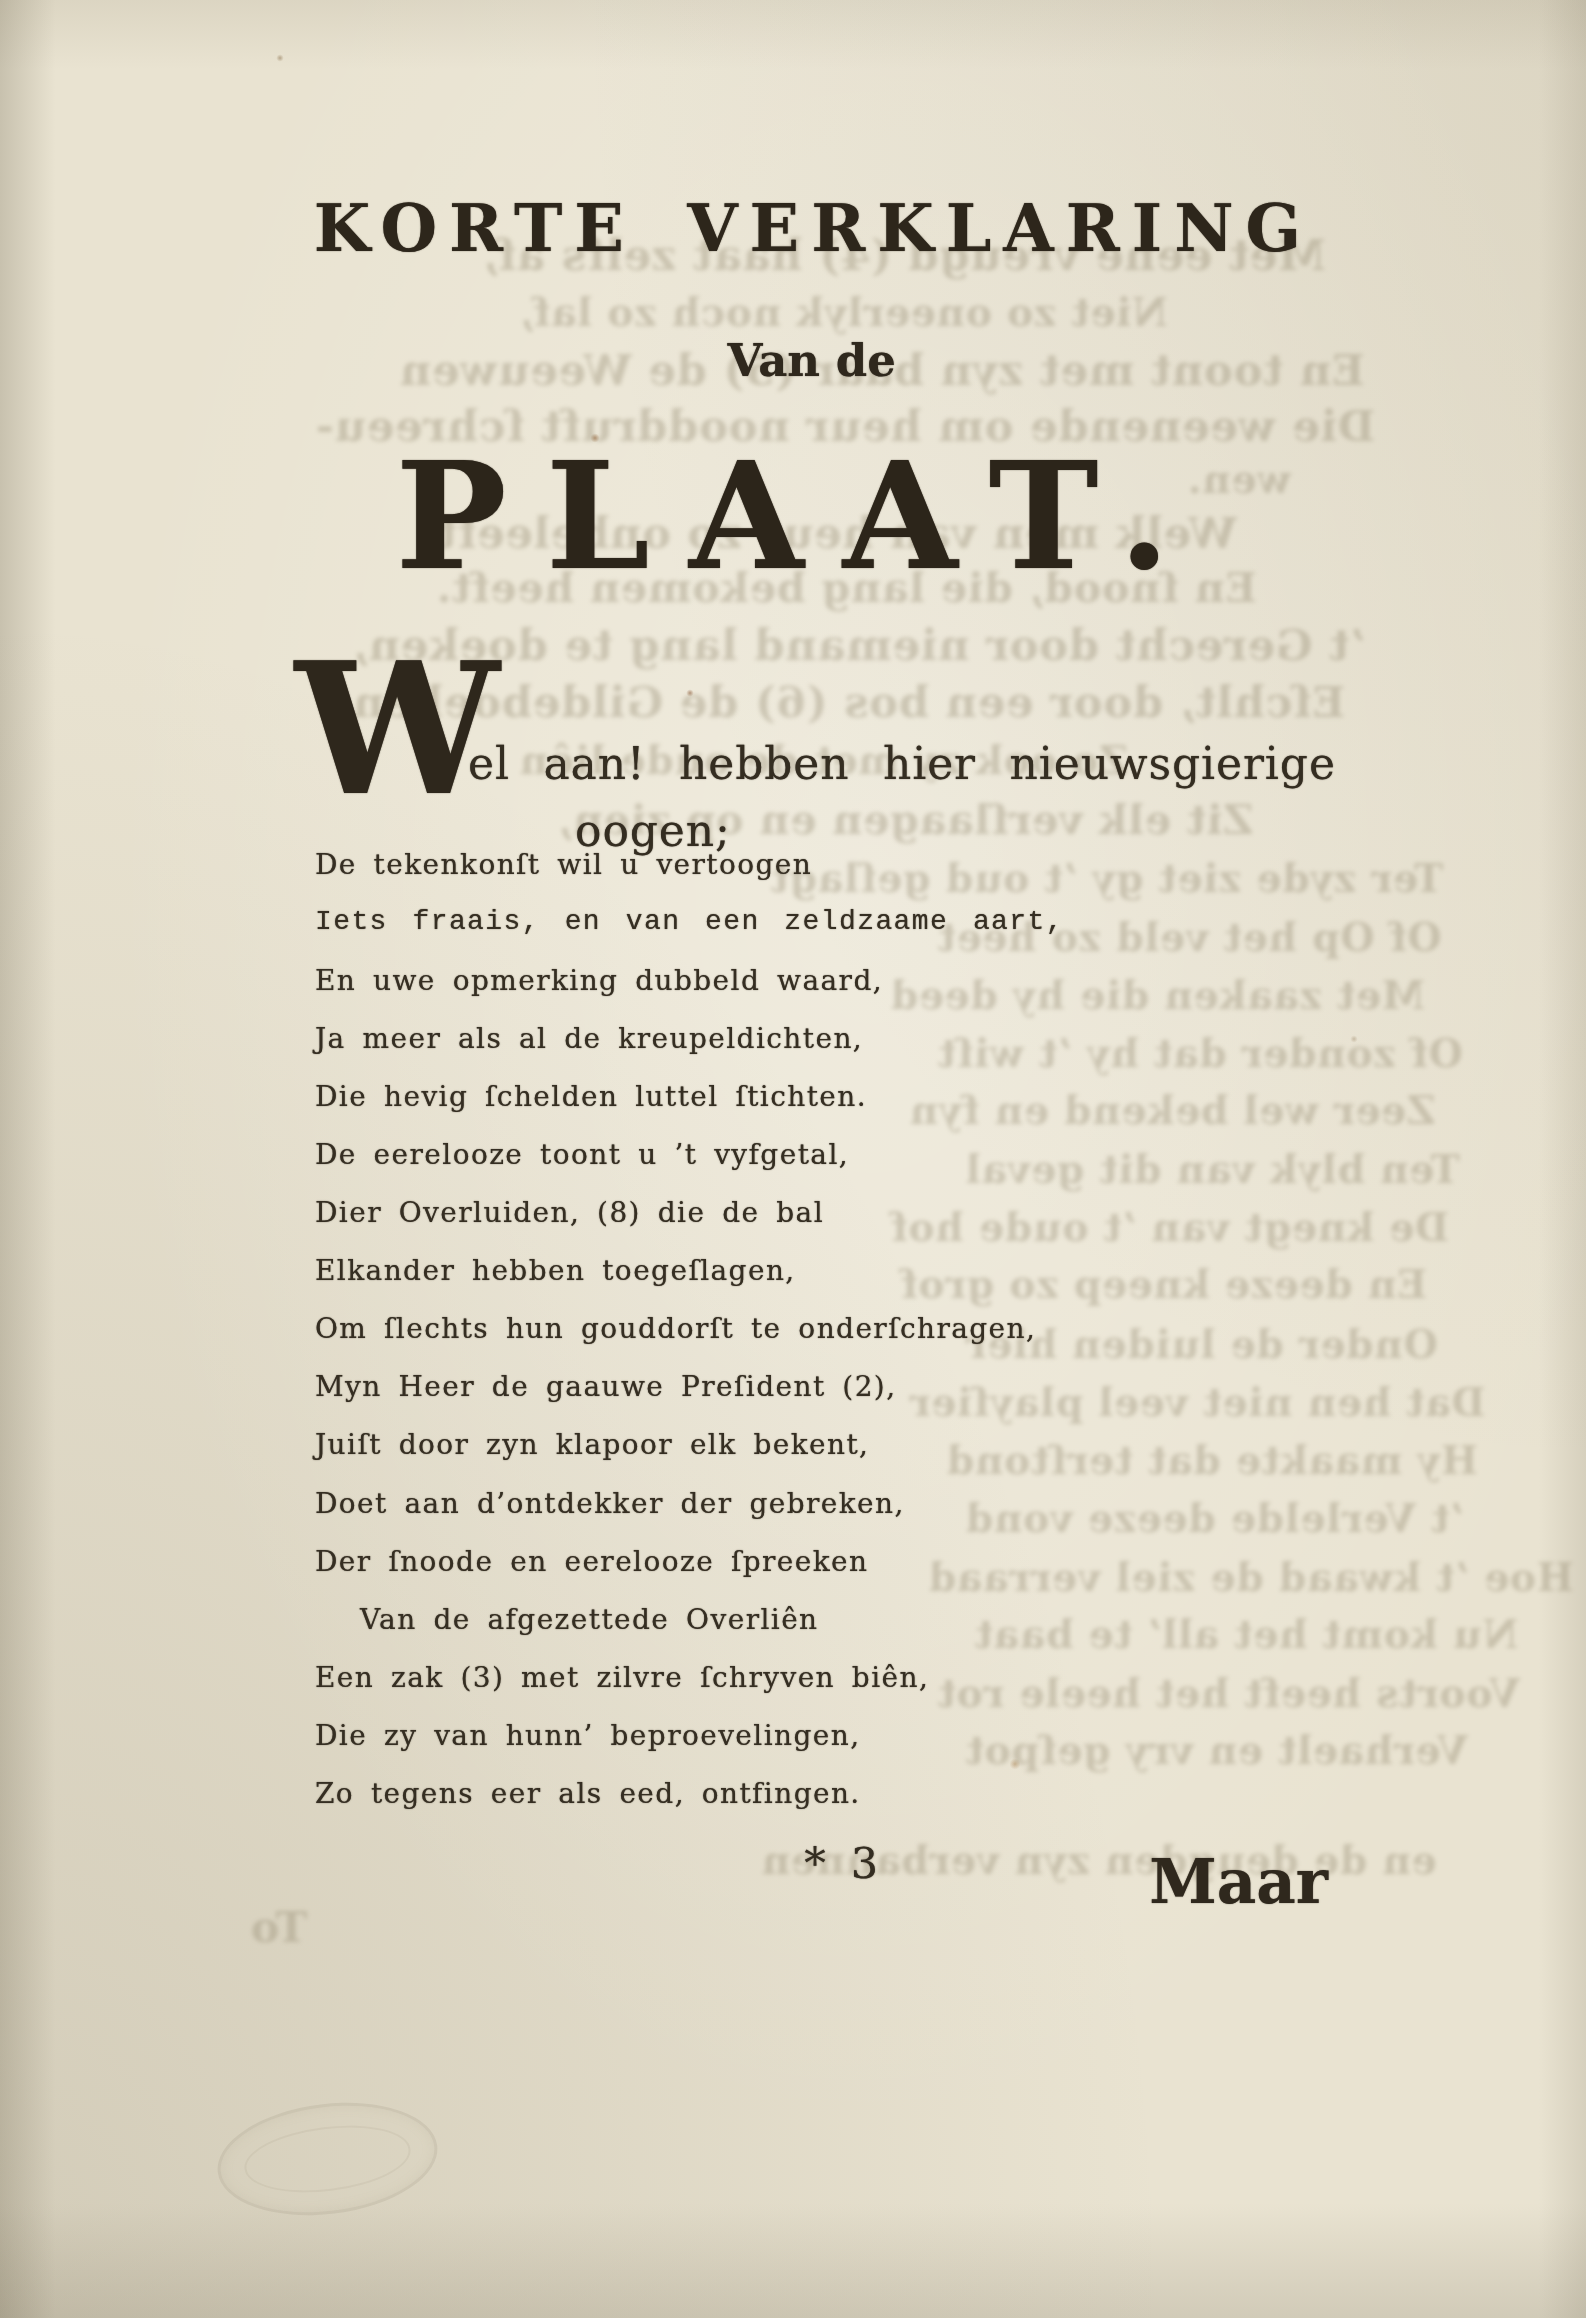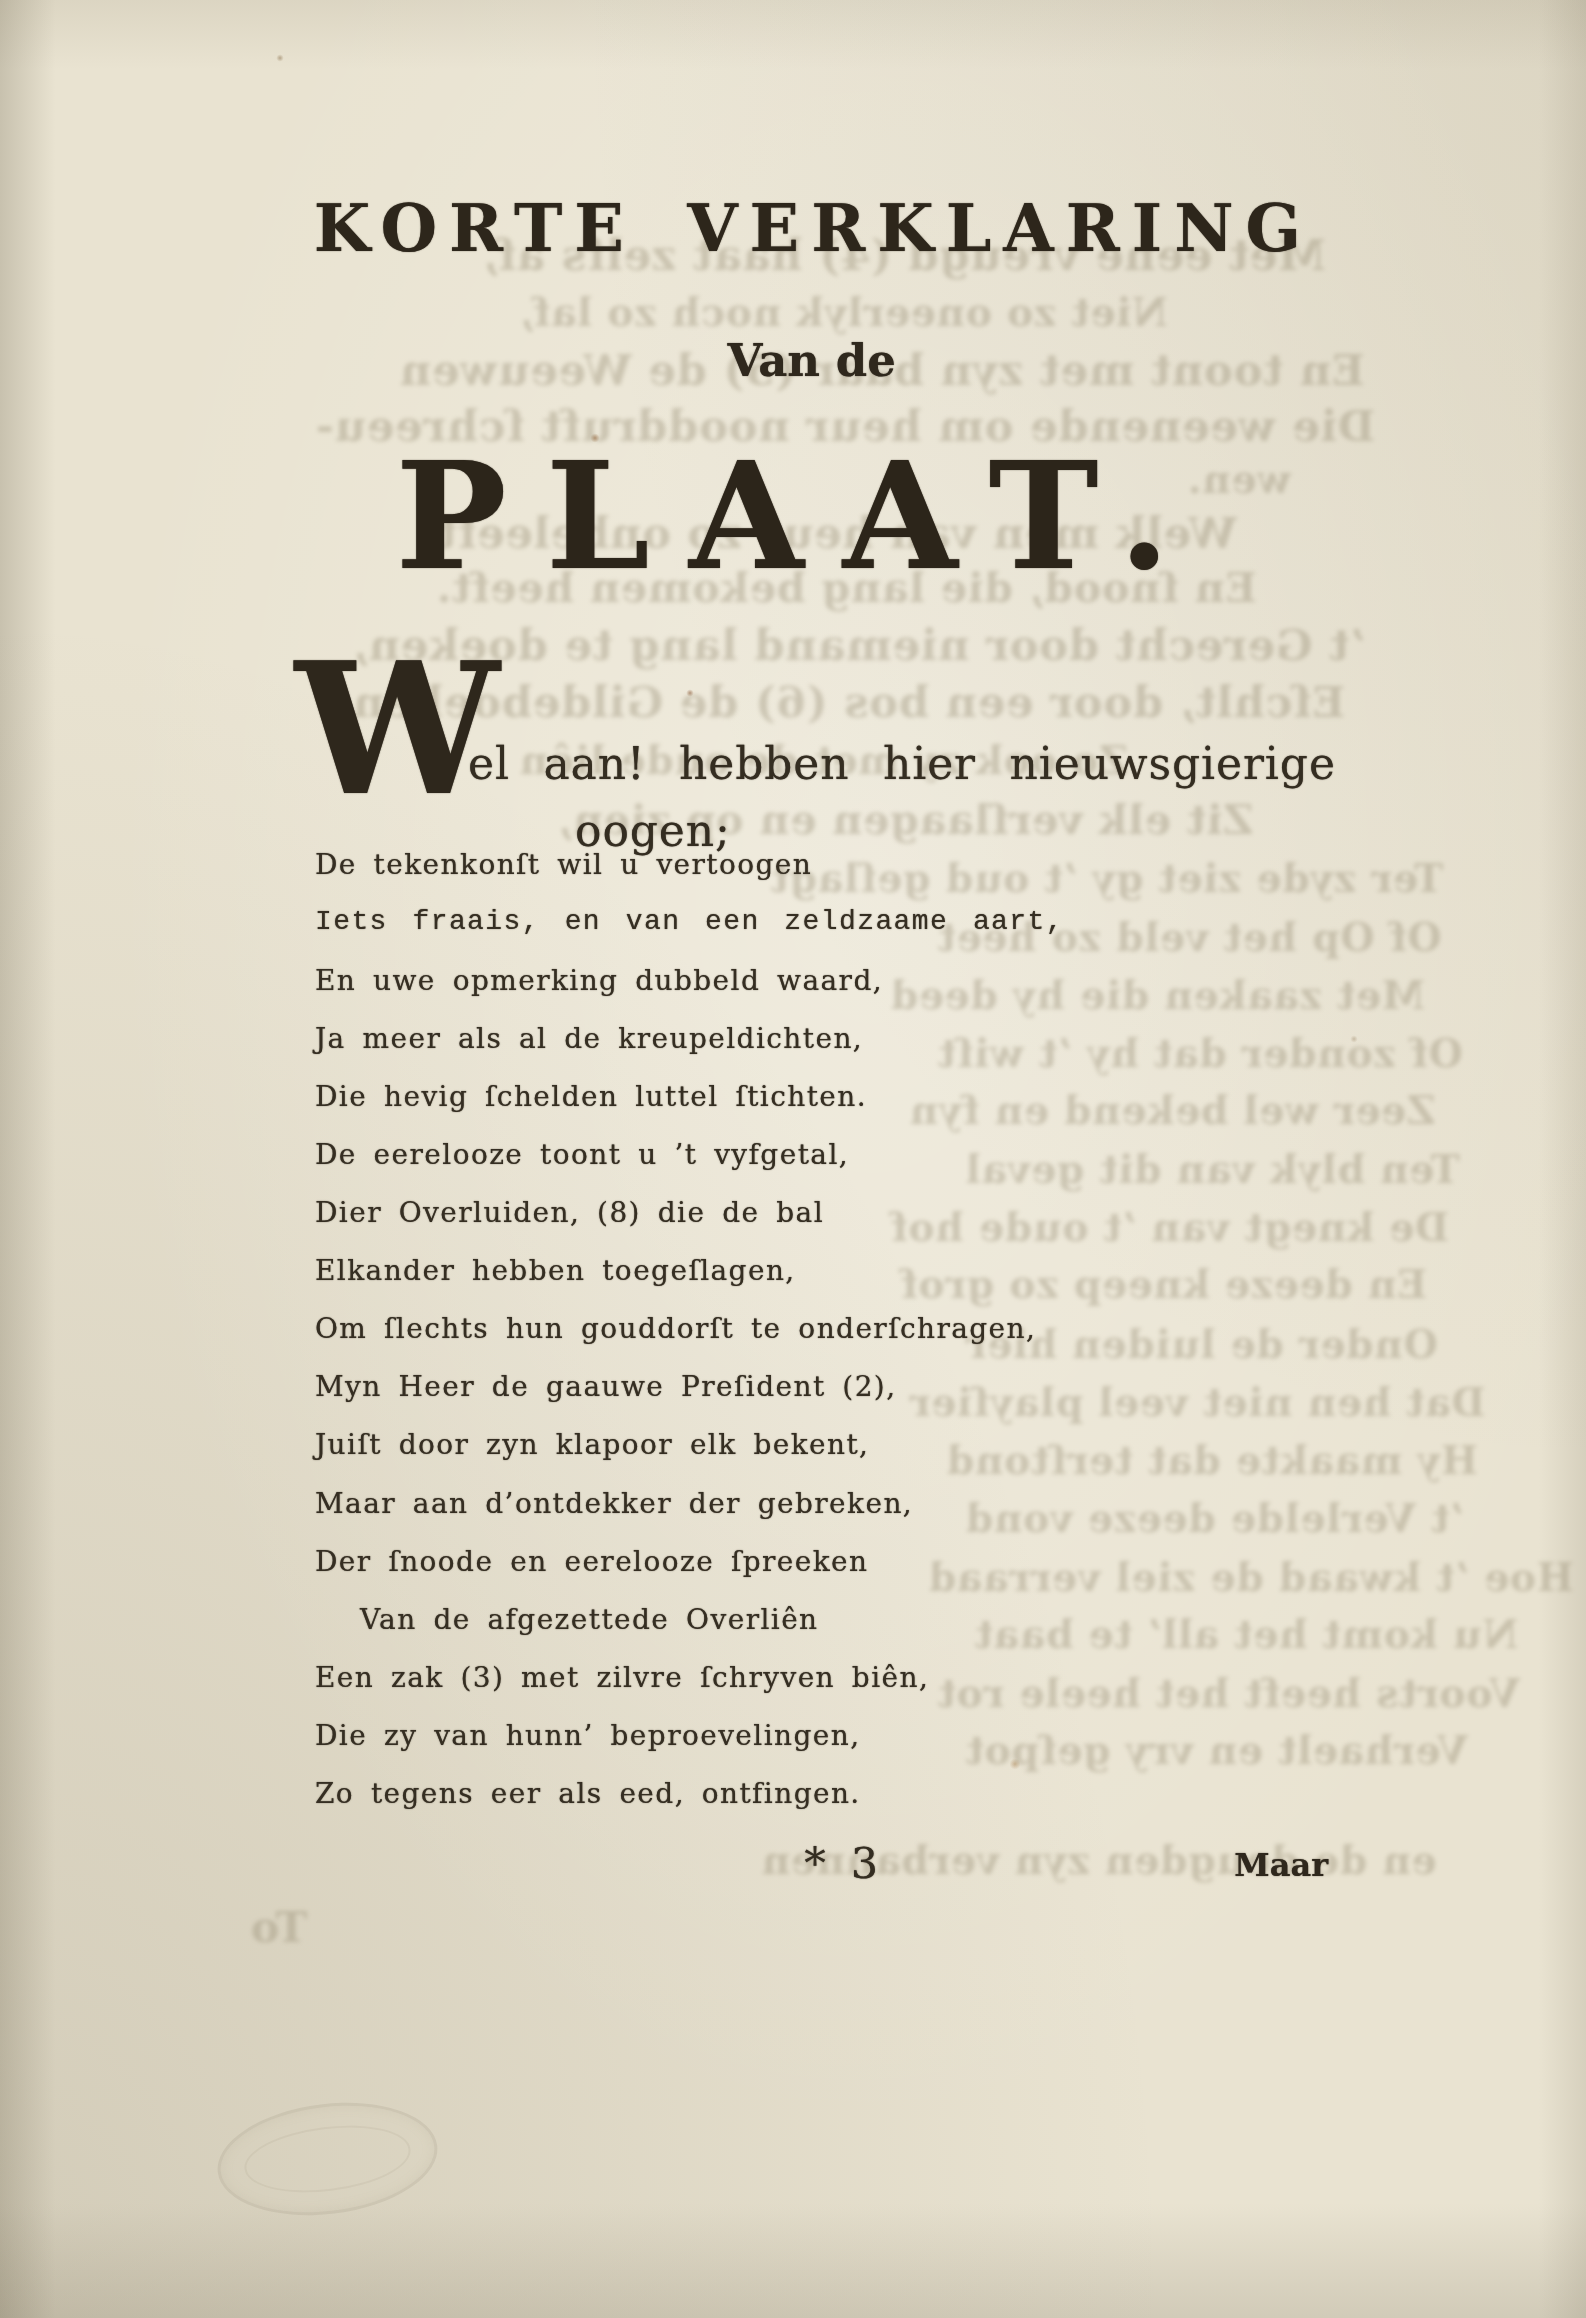--- a/index.html
+++ b/index.html
@@ -73,21 +73,21 @@
     color:#352e22;
   }
   .signature-mark{
     position:absolute; top:1838px; left:0; right:0;
     transform:translateX(51px);
     text-align:center;
     font-size:43px; letter-spacing:5.6px;
   }
   .catchword{
     position:absolute; top:1846px; right:258px;
-    font-size:32px; font-weight:700;
+    font-size:61px; font-weight:700;
     color:#2f281d;
   }
   .ghost{
     position:absolute;
     transform:scaleX(-1);
     filter:blur(2px);
     opacity:.36;
     color:#91876d;
     font-weight:700;
     letter-spacing:0.9px;
@@ -164,21 +164,21 @@
       <div class="verse ink" style="top: 906px; font-family: Liberation Mono, monospace;">Iets fraais, en van een zeldzaame aart,</div>
       <div class="verse ink" style="top: 964px;">En uwe opmerking dubbeld waard,</div>
       <div class="verse ink" style="top: 1022px;">Ja meer als al de kreupeldichten,</div>
       <div class="verse ink" style="top: 1080px;">Die hevig ſchelden luttel ſtichten.</div>
       <div class="verse ink" style="top: 1138px;">De eerelooze toont u ’t vyfgetal,</div>
       <div class="verse ink" style="top: 1196px;">Dier Overluiden, (8) die de bal</div>
       <div class="verse ink" style="top: 1254px;">Elkander hebben toegeſlagen,</div>
       <div class="verse ink" style="top: 1312px;">Om ſlechts hun gouddorſt te onderſchragen,</div>
       <div class="verse ink" style="top: 1370px;">Myn Heer de gaauwe Preſident (2),</div>
       <div class="verse ink" style="top: 1428px;">Juiſt door zyn klapoor elk bekent,</div>
-      <div class="verse ink" style="top: 1487px;">Maar aan d’ontdekker der gebreken,</div>
+      <div class="verse ink" style="top: 1487px;">Doet aan d’ontdekker der gebreken,</div>
       <div class="verse ink" style="top: 1545px;">Der ſnoode en eerelooze ſpreeken</div>
       <div class="verse ink" style="top: 1603px; margin-left: 45px;">Van de afgezettede Overliên</div>
       <div class="verse ink" style="top: 1661px;">Een zak (3) met zilvre ſchryven biên,</div>
       <div class="verse ink" style="top: 1719px;">Die zy van hunn’ beproevelingen,</div>
       <div class="verse ink" style="top: 1777px;">Zo tegens eer als eed, ontfingen.</div>
     </div>
 
   <div class="signature-mark ink">* 3</div>
 
   <div class="catchword ink">Maar</div>

